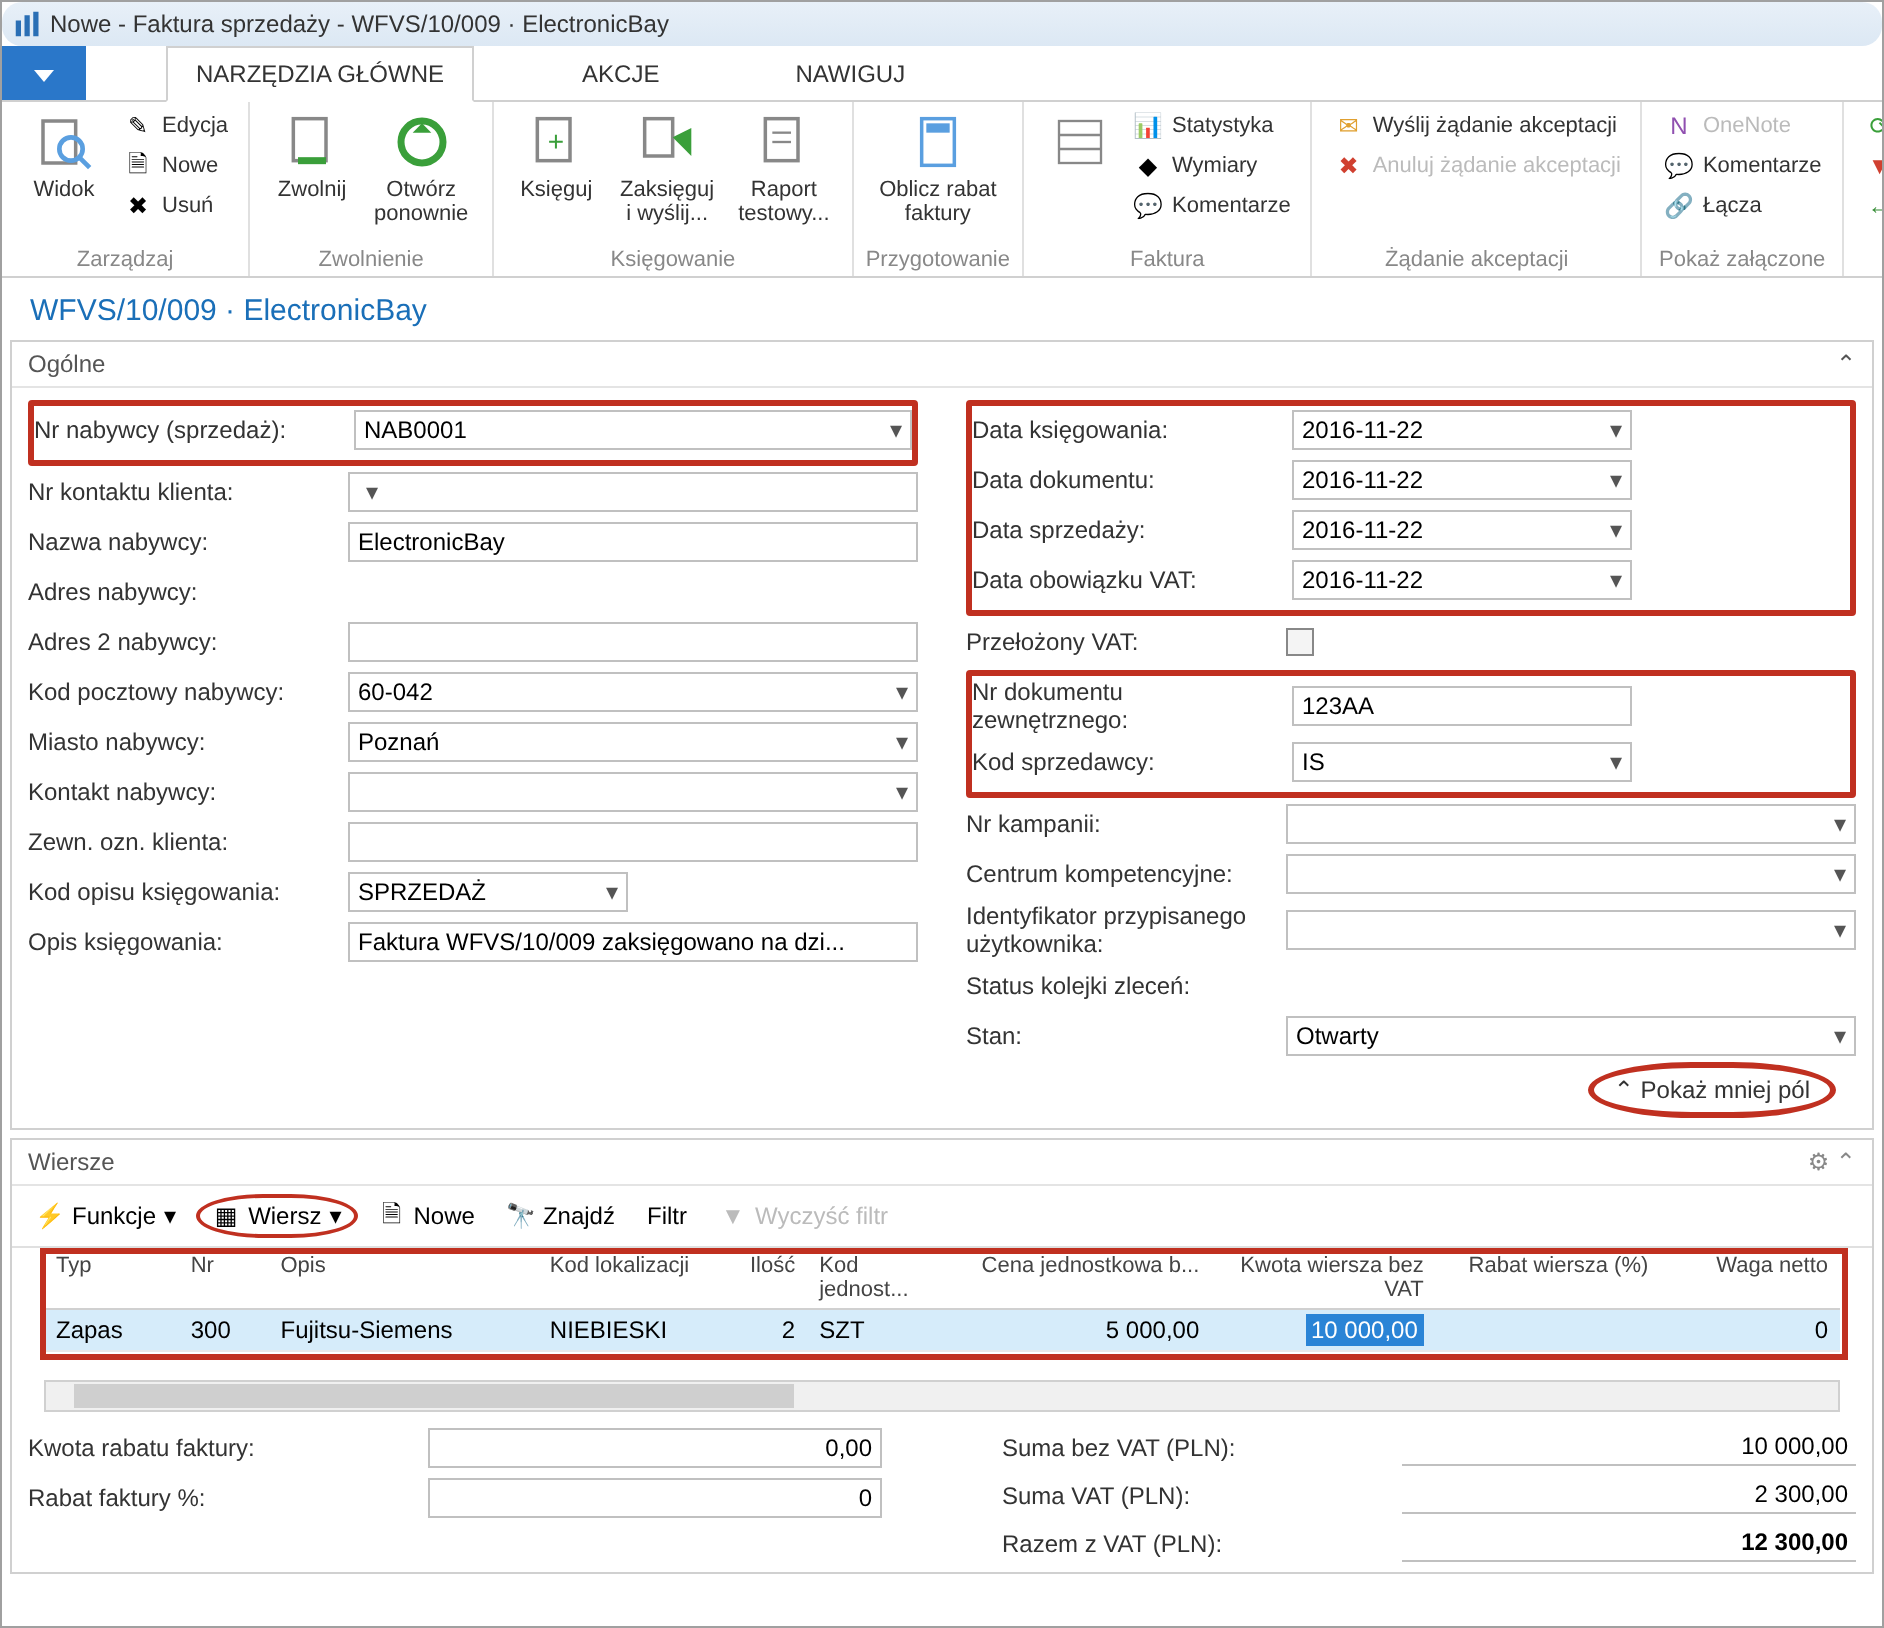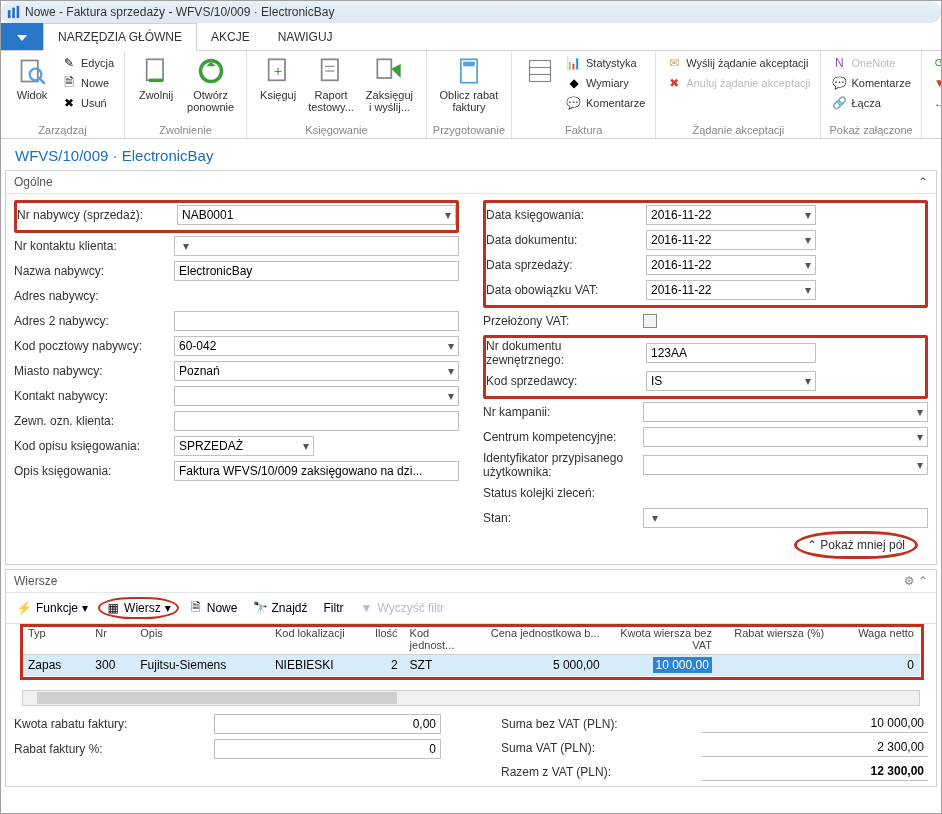--- a/index.html
+++ b/index.html
@@ -4,21 +4,21 @@
 <style>
 * { box-sizing: border-box; margin: 0; padding: 0; font-family: 'Segoe UI', Tahoma, sans-serif; font-size: 12px; }
 body { width: 942px; height: 814px; background: #fff; overflow: hidden; border: 1px solid #a0a0a0; }
 
 
 .title-bar { background: linear-gradient(#e8f0f8, #dce8f4); height: 22px; display: flex; align-items: center; padding: 0 6px; border-radius: 10px; }
 .title-bar .icon { width: 14px; height: 14px; margin-right: 4px; color: #2a6fb5; }
 .title-bar .text { color: #333; font-size: 12px; }
 
 
-.tab-strip { height: 28px; background: #fff; display: flex; align-items: stretch; border-bottom: 1px solid #d0d0d0; }
+.tab-strip { height: 28px; background: #fff; display: flex; align-items: stretch; border-bottom: 1px solid #d0d0d0; gap: 40px; }
 .file-tab { width: 42px; background: #2a77c9; color: #fff; display: flex; align-items: center; justify-content: center; }
 .file-tab svg { fill: #fff; }
 .main-tab { padding: 0 14px; display: flex; align-items: center; font-size: 12px; color: #333; cursor: pointer; }
 .main-tab.active { border: 1px solid #d0d0d0; border-bottom: 1px solid #fff; margin-bottom: -1px; background: #fff; }
 
 
 .ribbon { height: 88px; background: #fff; display: flex; border-bottom: 1px solid #d0d0d0; overflow: hidden; }
 .ribbon-group { border-right: 1px solid #e0e0e0; display: flex; flex-direction: column; padding: 2px 6px 1px; }
 .ribbon-group-body { display: flex; flex: 1; align-items: flex-start; }
 .ribbon-group-label { text-align: center; color: #888; font-size: 11px; padding: 1px 0; }
@@ -174,35 +174,35 @@
             <svg width="28" height="28" viewBox="0 0 24 24">
               <rect x="4" y="2" width="14" height="18" fill="none" stroke="#888" stroke-width="1.5"></rect>
               <text x="12" y="16" text-anchor="middle" font-size="14" fill="#3a9f3a">+</text>
             </svg>
           </span>
           <span class="lbl">Księguj</span>
         </div>
       <div class="ribbon-btn-lg">
           <span class="ico">
             <svg width="28" height="28" viewBox="0 0 24 24">
+              <rect x="2" y="2" width="12" height="16" fill="none" stroke="#888" stroke-width="1.5"></rect>
+              <polygon points="14,10 22,6 22,18" fill="#3a9f3a"></polygon>
+            </svg>
+          </span>
+          <span class="lbl">Zaksięguj i wyślij...</span>
+        </div>
+      <div class="ribbon-btn-lg">
+          <span class="ico">
+            <svg width="28" height="28" viewBox="0 0 24 24">
               <rect x="4" y="2" width="14" height="18" fill="none" stroke="#888" stroke-width="1.5"></rect>
               <line x1="7" y1="8" x2="15" y2="8" stroke="#888"></line>
               <line x1="7" y1="12" x2="15" y2="12" stroke="#888"></line>
             </svg>
           </span>
           <span class="lbl">Raport testowy...</span>
-        </div>
-      <div class="ribbon-btn-lg">
-          <span class="ico">
-            <svg width="28" height="28" viewBox="0 0 24 24">
-              <rect x="2" y="2" width="12" height="16" fill="none" stroke="#888" stroke-width="1.5"></rect>
-              <polygon points="14,10 22,6 22,18" fill="#3a9f3a"></polygon>
-            </svg>
-          </span>
-          <span class="lbl">Zaksięguj i wyślij...</span>
         </div>
     </div>
     <div class="ribbon-group-label">Księgowanie</div>
   </div>
 
   <div class="ribbon-group">
     <div class="ribbon-group-body">
       <div class="ribbon-btn-lg">
           <span class="ico">
             <svg width="28" height="28" viewBox="0 0 24 24">
@@ -457,20 +457,21 @@
             </div>
           <div class="form-row">
               <div class="form-label">Status kolejki zleceń:</div>
               <div class="form-input nb">
                 <span class="val"></span>
               </div>
             </div>
           <div class="form-row">
               <div class="form-label">Stan:</div>
               <div class="form-input">
+                <span class="val">Otwarty</span>
                 <span class="dd">▾</span>
               </div>
             </div>
         </div>
       </div>
       <div class="show-less">
         <span class="ring">⌃ <span>Pokaż mniej pól</span></span>
       </div>
     </div>
   </div>

